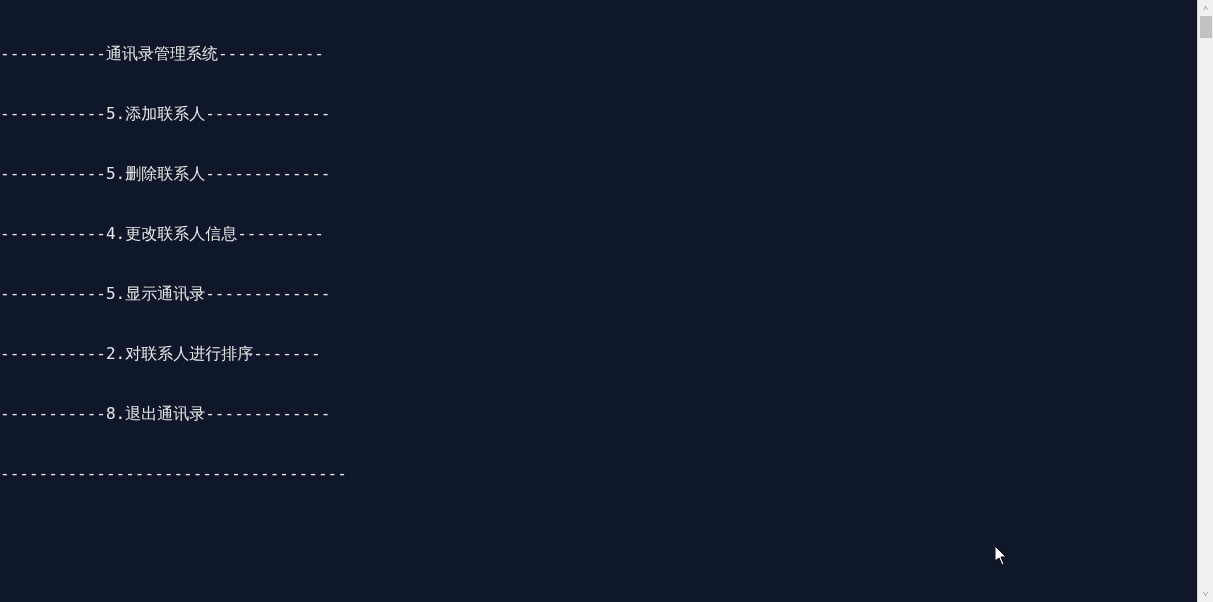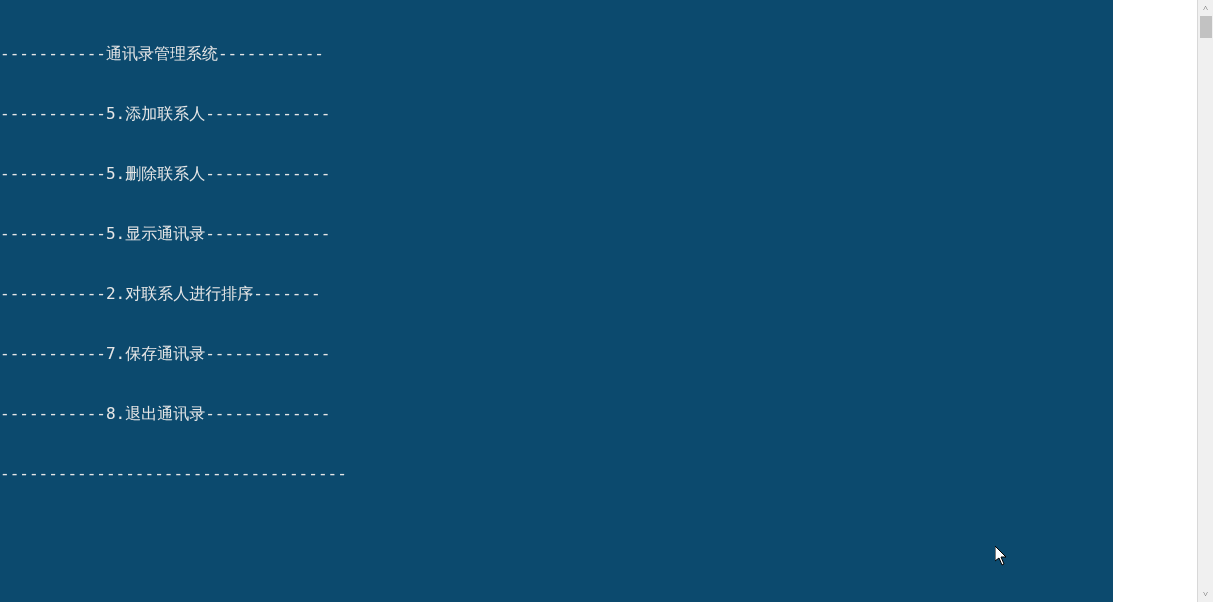--- a/index.html
+++ b/index.html
@@ -17,23 +17,23 @@
     .window {
       position: relative;
       width: 1213px;
       height: 602px;
       background: #ffffff;
     }
     .console {
       position: absolute;
       top: 0;
       left: 0;
-      width: 1113px;
+      width: 1197px;
       height: 602px;
-      background: #0c4a6e;
+      background: #0f172a;
       color: #e6e6e6;
       font-size: 16px;
       line-height: 20px;
       padding: 4px 0 0 0;
       white-space: pre;
       letter-spacing: 0;
     }
     .console .line {
       display: block;
       height: 20px;
@@ -85,23 +85,23 @@
     }
   </style>
 </head>
 <body>
 
 <div class="window">
   <div class="console">
     <span class="line">-----------通讯录管理系统-----------</span>
     <span class="line">-----------5.添加联系人-------------</span>
     <span class="line">-----------5.删除联系人-------------</span>
+    <span class="line">-----------4.更改联系人信息---------</span>
     <span class="line">-----------5.显示通讯录-------------</span>
     <span class="line">-----------2.对联系人进行排序-------</span>
-    <span class="line">-----------7.保存通讯录-------------</span>
     <span class="line">-----------8.退出通讯录-------------</span>
     <span class="line">------------------------------------</span>
     
     
   </div>
 
   <div class="scrollbar">
     <div class="scroll-btn">
       <span>˄</span>
     </div>

